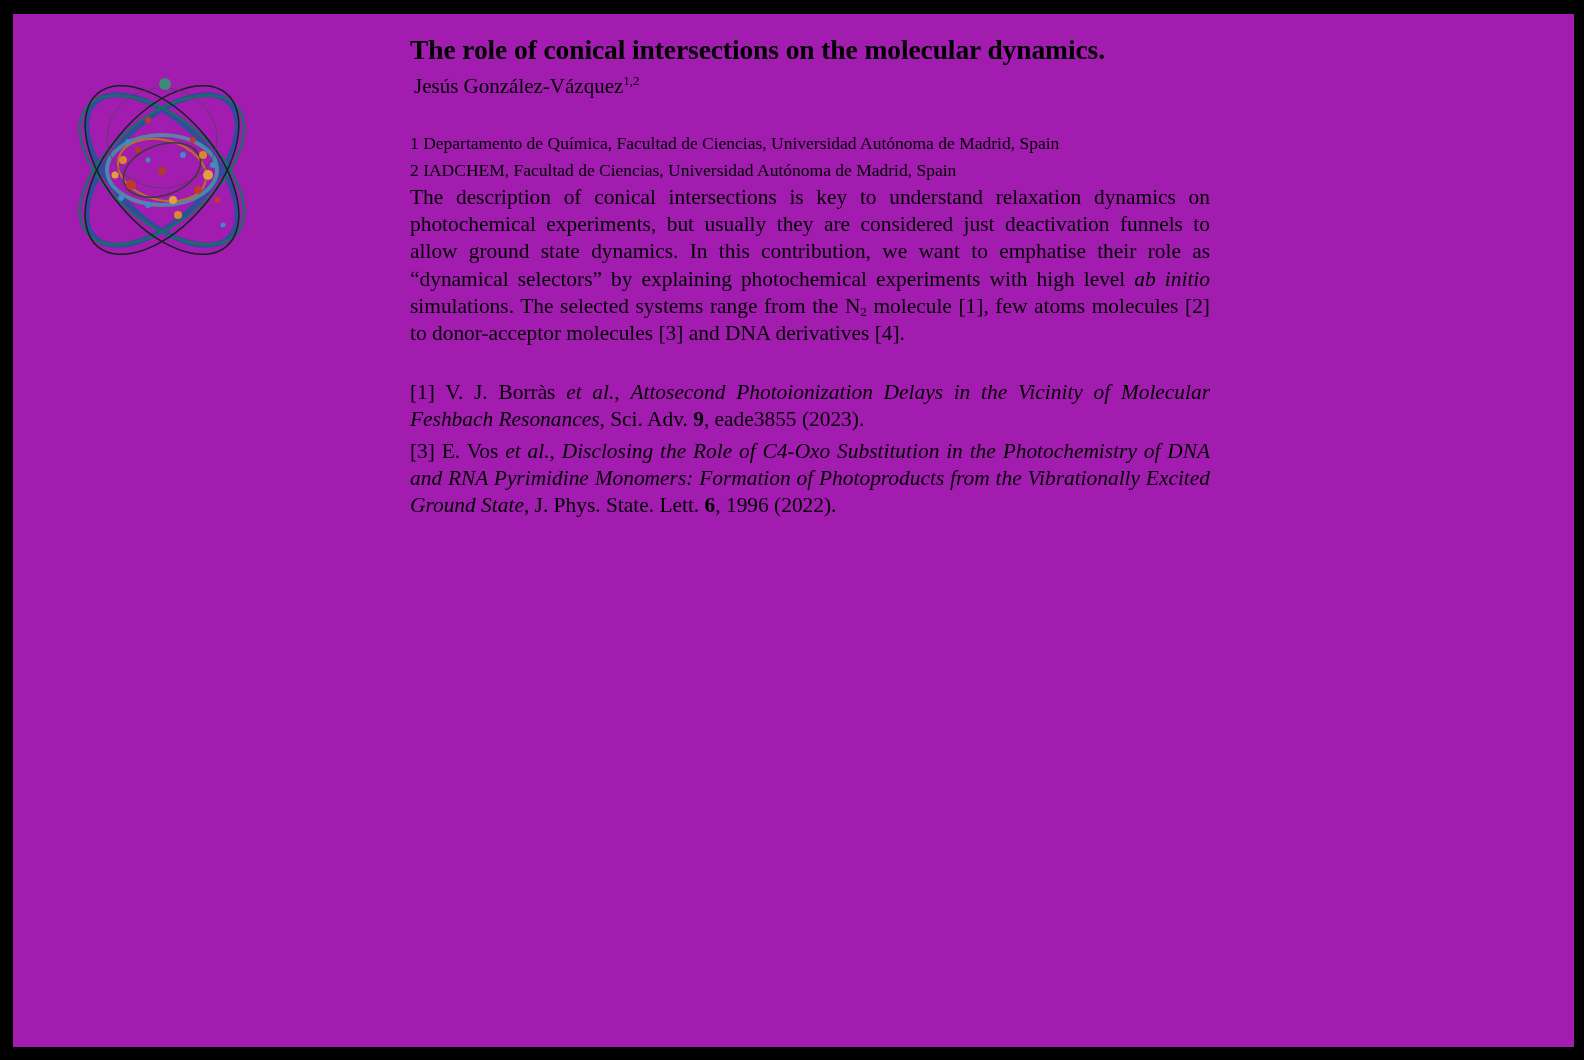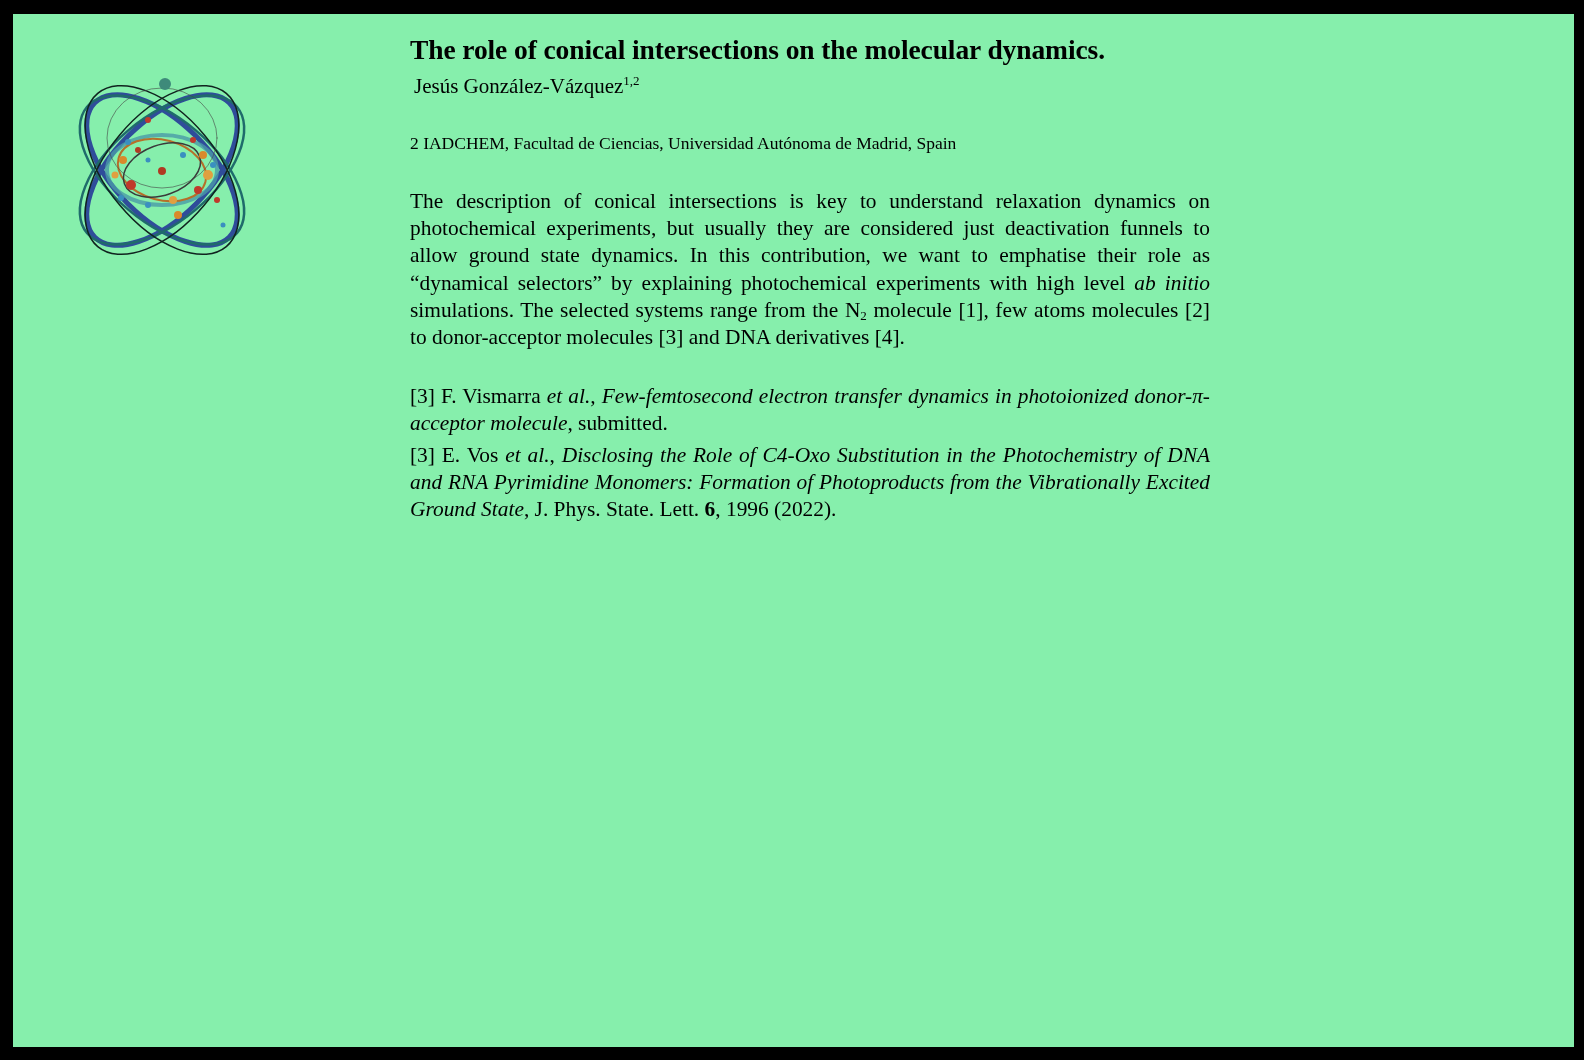--- a/index.html
+++ b/index.html
@@ -1,24 +1,24 @@
 <!DOCTYPE html>
 <html><head>
 <meta charset="utf-8">
 <style>
   html, body { margin:0; padding:0; }
   body { width:1584px; height:1060px; background:#000; position:relative; overflow:hidden; }
-  .page { position:absolute; left:13px; top:14px; width:1561px; height:1033px; background:#86efac; }
+  .page { position:absolute; left:13px; top:14px; width:1561px; height:1033px; background:#a21caf; }
   .logo { position:absolute; left:40px; top:46px; width:218px; height:212px; }
   .content { position:absolute; left:397px; top:18px; width:800px; font-family:"Liberation Serif", serif; color:#000; }
   .title { font-weight:bold; font-size:27.5px; line-height:36px; margin:0; letter-spacing:-0.1px; }
   .author { font-size:21px; line-height:28px; margin:4px; }
   .author sup { font-size:13px; vertical-align:8px; line-height:0; }
   .affils { margin-top:30px; font-size:17.5px; line-height:27px; }
-  .abstract { margin-top:31px; font-size:21.4px; line-height:27.2px; text-align:justify; }
+  .abstract { font-size:21.4px; line-height:27.2px; text-align:justify; }
   .refs { margin-top:32px; font-size:21.4px; line-height:27.2px; }
   .ref { text-align:justify; margin-bottom:4px; }
   .ref i { font-style:italic; }
   sub { font-size:13px; vertical-align:-3px; line-height:0; }
 </style>
 </head>
 <body>
 
 <div class="page">
 
@@ -64,29 +64,30 @@
 
   <div class="content">
     <h1 class="title">
       <span>The role of conical intersections on the molecular dynamics.</span><br>
     </h1>
     <p class="author">
       <span>Jesús González-Vázquez</span><sup>1,2</sup>
     </p>
 
     <div class="affils">
+      <div>1 Departamento de Química, Facultad de Ciencias, Universidad Autónoma de Madrid, Spain</div>
       <div>2 IADCHEM, Facultad de Ciencias, Universidad Autónoma de Madrid, Spain</div>
     </div>
 
     <div class="abstract">
       <span>The description of conical intersections is key to understand relaxation dynamics on photochemical experiments, but usually they are considered just deactivation funnels to allow ground state dynamics. In this contribution, we want to emphatise their role as “dynamical selectors” by explaining photochemical experiments with high level </span><i>ab initio</i><span> simulations. The selected systems range from the N</span><sub>2</sub><span> molecule [1], few atoms molecules [2] to donor-acceptor molecules [3] and DNA derivatives [4].</span>
     </div>
 
     <div class="refs">
       <div class="ref">
-        <span>[3] F. Vismarra </span><i>et al.,</i><span> </span><i>Few-femtosecond electron transfer dynamics in photoionized donor-π-acceptor molecule</i><span>, submitted.</span><b></b><span></span>
+        <span>[1] V. J. Borràs </span><i>et al.</i><span>, </span><i>Attosecond Photoionization Delays in the Vicinity of Molecular Feshbach Resonances</i><span>, Sci. Adv. </span><b>9</b><span>, eade3855 (2023).</span>
       </div>
       <div class="ref">
         <span>[3] E. Vos </span><i>et al.</i><span>, </span><i>Disclosing the Role of C4-Oxo Substitution in the Photochemistry of DNA and RNA Pyrimidine Monomers: Formation of Photoproducts from the Vibrationally Excited Ground State</i><span>, J. Phys. State. Lett. </span><b>6</b><span>, 1996 (2022).</span>
       </div>
     </div>
   </div>
 </div>
 
 </body></html>

